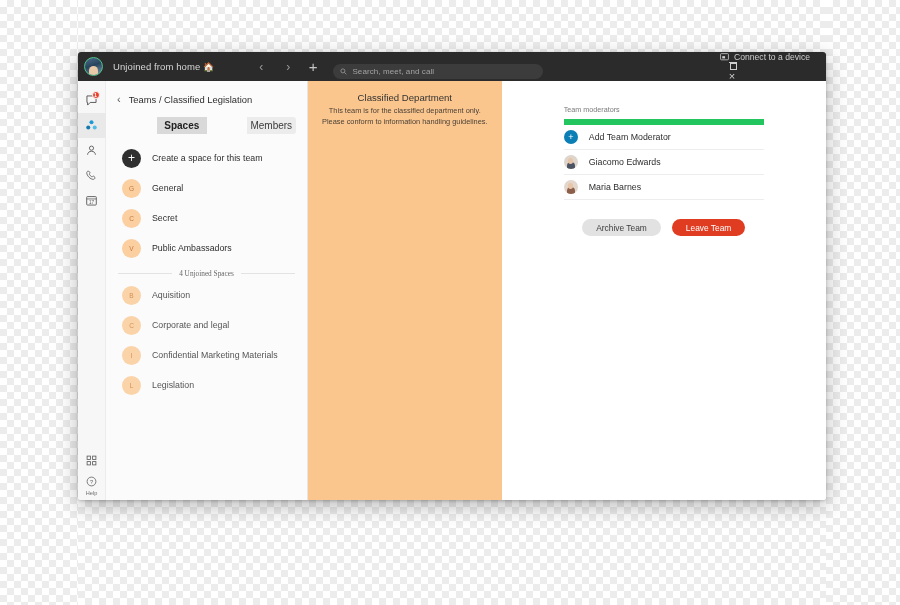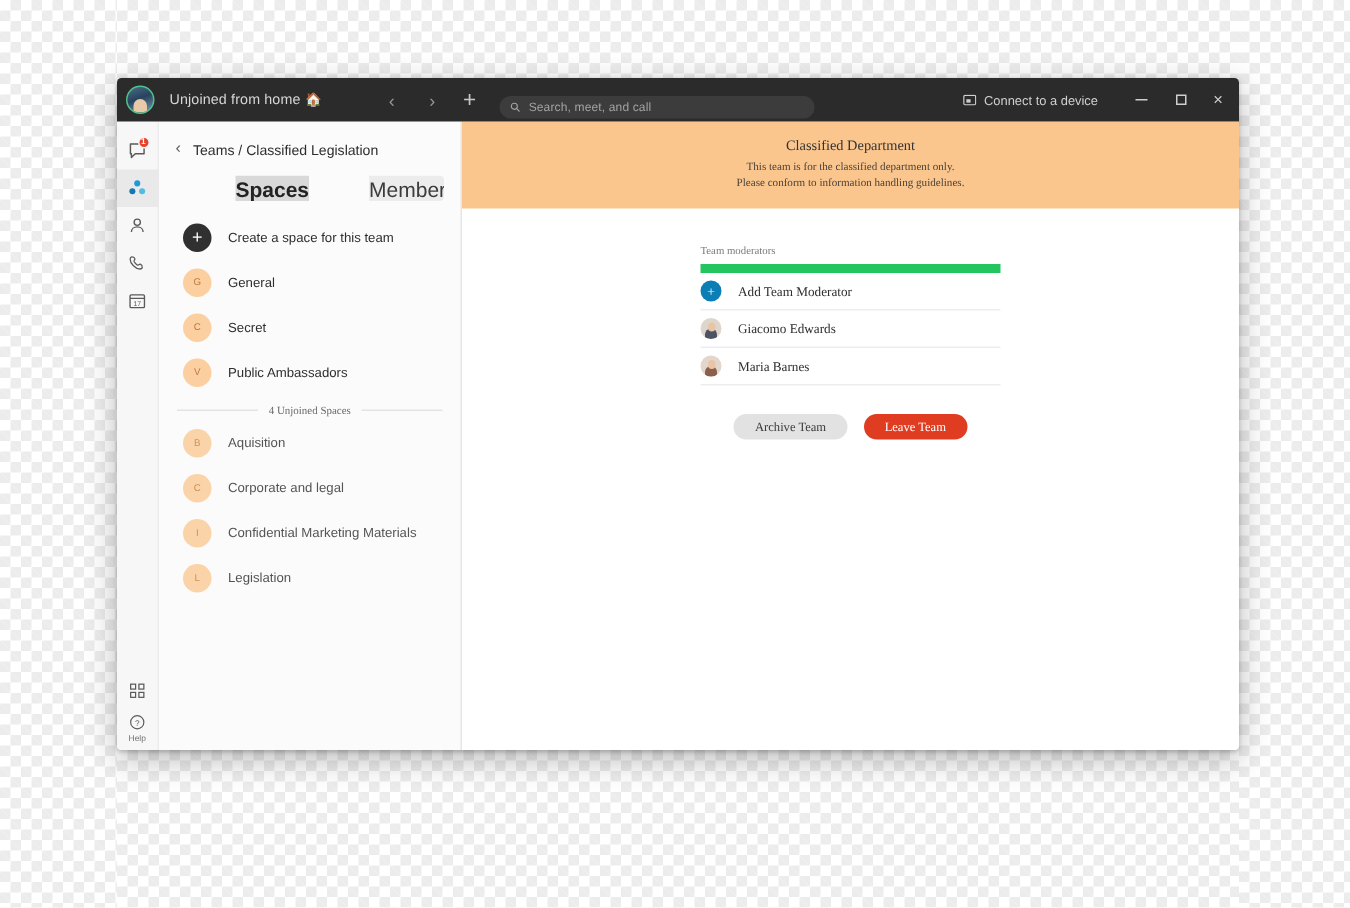--- a/index.html
+++ b/index.html
@@ -76,21 +76,21 @@
   .tb-plus { color: #c7c7c7; font-size: 15px; font-weight: 300; line-height: 1; }
   .tb-search {
     margin-left: 16px;
     width: 210px; height: 15px;
     background: #3c3c3c; border-radius: 8px;
     display: flex; align-items: center; padding: 0 7px; gap: 5px; margin-top: 10px;
   }
   .tb-search-ico { width: 7px; height: 7px; flex: 0 0 auto; }
   .tb-search-ph { color: #a3a3a3; font-size: 8px; letter-spacing: .1px; }
   .tb-right {
-    margin-left: auto; display: flex; align-items: center; height: 100%;
+    margin-left: auto; display: flex; align-items: flex-start; height: 100%; flex-direction: column;
   }
   .tb-connect {
     display: flex; align-items: center; gap: 5px;
     color: #cfcfcf; font-size: 8.6px; margin-right: 16px;
   }
   .tb-winbtn {
     width: 26px; height: 29px; display: flex; align-items: center; justify-content: center;
     color: #cfcfcf; font-size: 9px;
   }
   .tb-winbtn.close { font-size: 11px; padding-right: 2px; }
@@ -130,21 +130,21 @@
     display: flex; align-items: center; gap: 8px;
     padding: 13px 0 0 11px; color: #2d2d2d; font-size: 9.4px;
   }
   .bc-back { font-size: 11px; color: #5a5a5a; line-height: 1; }
   .tabs {
     display: flex; margin: 12px 11px 0 11px;
     border-radius: 3px; overflow: hidden; height: 17px;
   }
   .tab {
     flex: 1; display: flex; align-items: center; justify-content: center;
-    font-size: 14px; color: #3b3b3b; background: #ececec; margin-left: 40px;
+    font-size: 10px; color: #3b3b3b; background: #ececec; margin-left: 40px;
   }
   .tab.active { background: #d9d9d9; font-weight: bold; color: #222; }
 
   .spacelist { padding-top: 9px; }
   .space-row {
     display: flex; align-items: center; gap: 11px;
     height: 30px; padding-left: 16px;
   }
   .avatar-circle {
     width: 19px; height: 19px; border-radius: 50%;
@@ -161,21 +161,21 @@
     display: flex; align-items: center; gap: 7px;
     margin: 6px 12px 2px 12px;
     font-family: Liberation Serif, serif;
   }
   .divider-row .line { flex: 1; height: 1px; background: #e3e3e3; }
   .divider-row .txt { font-size: 7.3px; color: #6a6a6a; white-space: nowrap; }
   .unjoined .space-name { color: #555; }
   .unjoined .avatar-circle { background: #fbd3a8; color: #cf9259; }
 
   
-  .maincol { flex: 1; display: flex; flex-direction: column; background: #fff; font-family: Liberation Serif, serif; }
+  .maincol { flex: 1; display: flex; flex-direction: row; background: #fff; }
   .banner {
     background: #fbc68d; padding: 11px 14px 12px 14px; text-align: center;
   }
   .banner-title { font-size: 9.6px; color: #333; margin-bottom: 3px; }
   .banner-line { font-size: 7.4px; color: #4a4138; line-height: 1.45; }
 
   .modblock { width: 200px; margin: 24px auto 0 auto; }
   .mod-label { font-size: 7.2px; color: #7a7a7a; padding-bottom: 5px; border-bottom: 6px solid #22c55e; }
   .mod-row {
     display: flex; align-items: center; gap: 11px;

